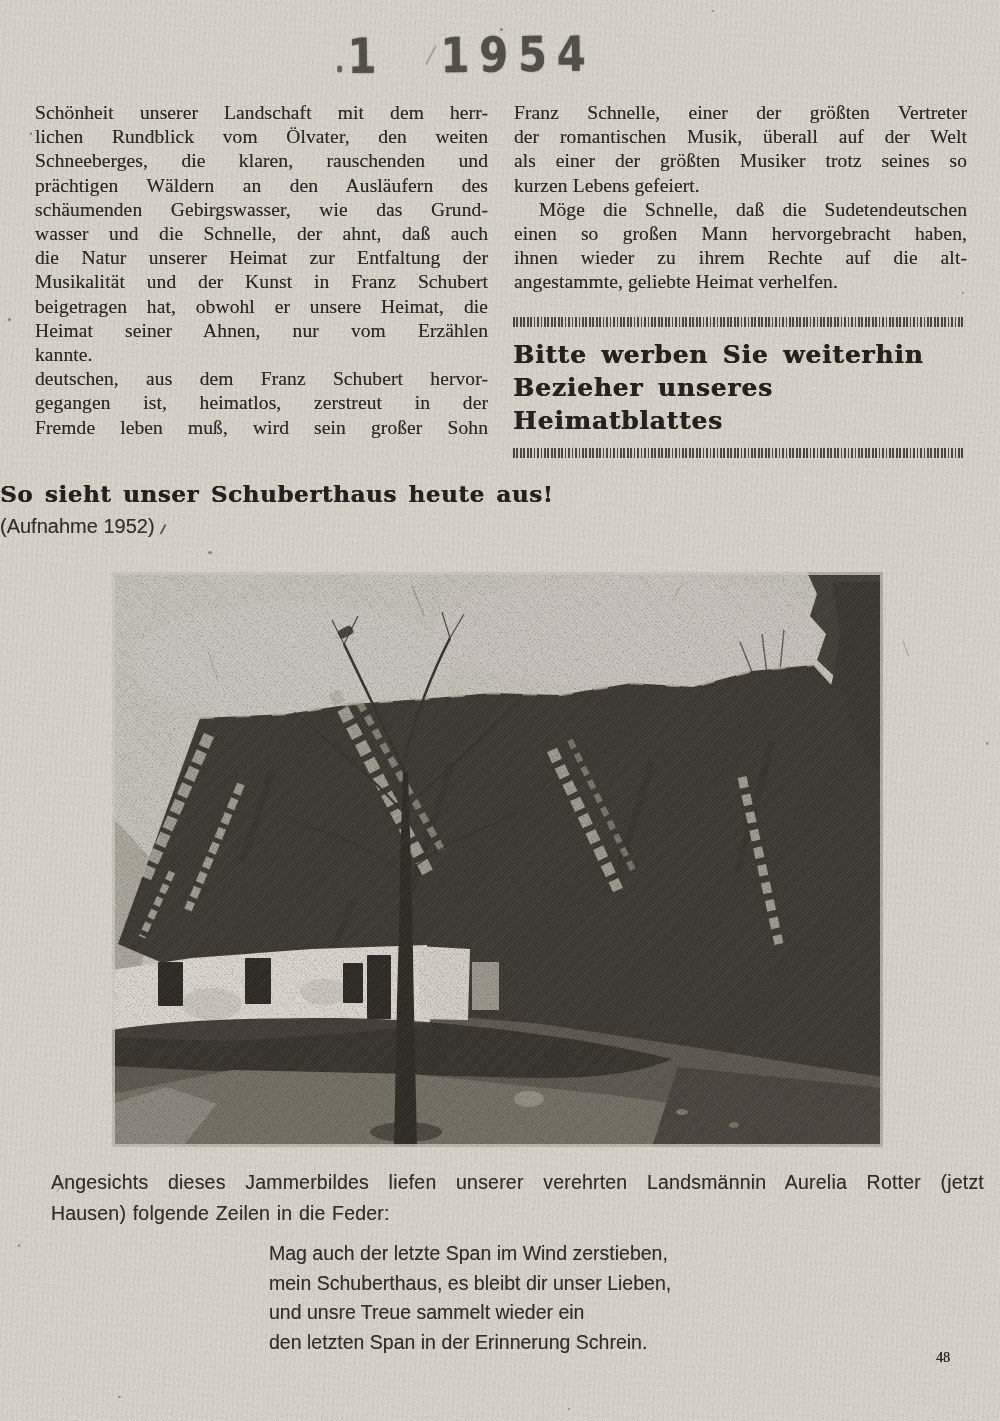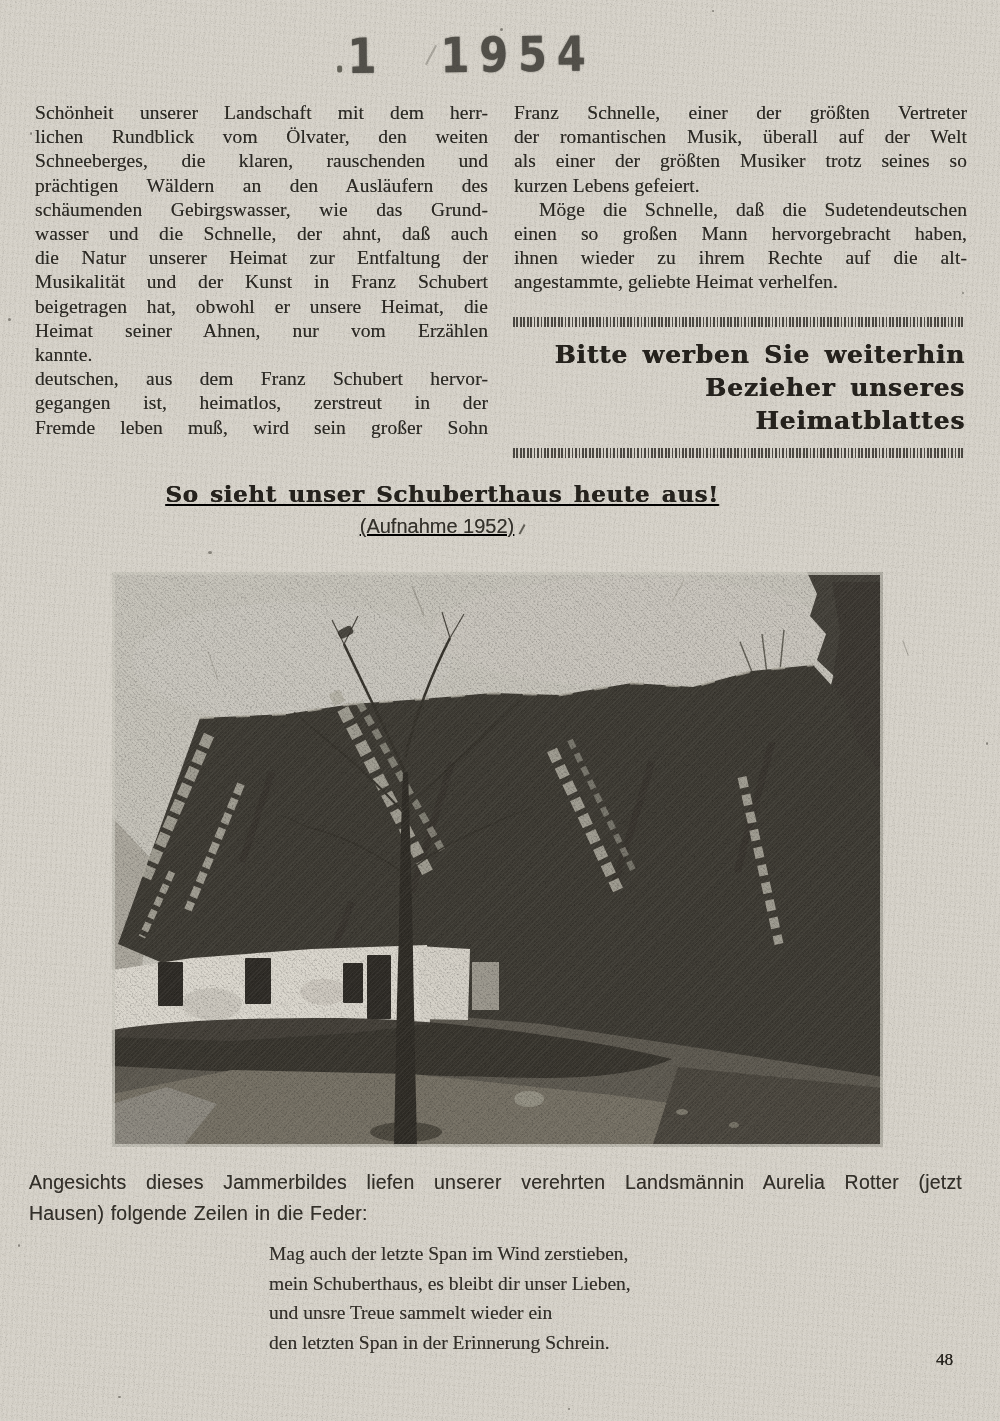--- a/index.html
+++ b/index.html
@@ -19,44 +19,44 @@
   .col{width:453px;}
   .tline{font-size:19.5px;line-height:24.2px;color:#2c2a25;text-align:justify;text-align-last:justify;
     letter-spacing:.1px;text-shadow:0 0 .5px rgba(44,42,37,.55);white-space:normal;}
   .tline.end{text-align-last:left;}
   .tline.ind{text-indent:25px;}
   
   .promo{position:absolute;left:513px;top:317px;width:452px;}
   .hatch{height:10px;opacity:.88;
     background:repeating-linear-gradient(90deg,rgba(48,45,40,.95) 0 1.7px,rgba(48,45,40,0) 1.7px 3.45px),
                repeating-linear-gradient(90deg,rgba(0,0,0,0) 0 29px,rgba(214,210,201,.55) 29px 32px);}
-  .promo-line{font-family:"DejaVu Serif",serif;font-weight:700;font-size:25px;line-height:33px;text-align:right;
+  .promo-line{font-family:"DejaVu Serif",serif;font-weight:700;font-size:25px;line-height:33px;text-align:left;
     color:#26231e;letter-spacing:.8px;word-spacing:5px;text-shadow:.5px 0 0 #26231e;}
   .promo-line.first{margin-top:11px;}
   .hatch.bottom{margin-top:11px;}
   
-  .photo-heading{position:absolute;left:0;top:480px;width:884px;text-align:center;text-decoration:underline;}
+  .photo-heading{position:absolute;left:0;top:480px;width:884px;}
   .ph-title{font-family:"DejaVu Serif",serif;font-weight:700;font-size:23px;color:#26231e;letter-spacing:.6px;
     word-spacing:3px;text-shadow:.4px 0 0 #26231e;}
   .ph-sub{margin-top:8px;font-family:"Liberation Sans",sans-serif;font-size:20px;color:#34312b;text-shadow:0 0 .4px rgba(52,49,43,.5);}
   .pen-tick{display:inline-block;width:2px;height:11px;background:#44413a;transform:rotate(28deg) translateY(2px);margin-left:8px;opacity:.8;}
   
   .photo{position:absolute;left:112px;top:572px;width:771px;height:575px;}
   .photo::after{content:"";position:absolute;inset:0;pointer-events:none;
     background:repeating-linear-gradient(45deg,rgba(40,38,34,.05) 0 1px,rgba(0,0,0,0) 1px 3px),
                repeating-linear-gradient(-45deg,rgba(240,238,230,.05) 0 1px,rgba(0,0,0,0) 1px 3px);}
   
-  .caption{position:absolute;left:29px;top:1167px;width:933px;}
+  .caption{position:absolute;left:51px;top:1167px;width:933px;}
   .cap-line{font-family:"Liberation Sans",sans-serif;font-size:19.5px;line-height:30.5px;color:#33302a;
     text-align:justify;text-align-last:justify;letter-spacing:.2px;word-spacing:1px;text-shadow:0 0 .4px rgba(51,48,42,.5);}
   .cap-line.end{text-align-last:left;}
   .poem{position:absolute;left:269px;top:1239px;}
-  .poem-line{font-family:Liberation Serif, serif;font-size:19.5px;line-height:29.5px;color:#33302a;
+  .poem-line{font-family:Liberation Sans, sans-serif;font-size:19.5px;line-height:29.5px;color:#33302a;
     text-shadow:0 0 .4px rgba(51,48,42,.5);}
-  .pagenum{position:absolute;left:936px;top:1350px;font-size:17px;color:#2a2722;text-shadow:.3px 0 0 #2a2722;}
+  .pagenum{position:absolute;left:936px;top:1350px;font-size:14px;color:#2a2722;text-shadow:.3px 0 0 #2a2722;}
   
   .speck{position:absolute;background:#45423b;border-radius:50%;opacity:.55;}
   .scratch{position:absolute;background:#56534b;opacity:.35;}
   .grain-overlay{position:absolute;inset:0;pointer-events:none;}
 </style>
 </head>
 <body>
 
 <div class="page">
 

